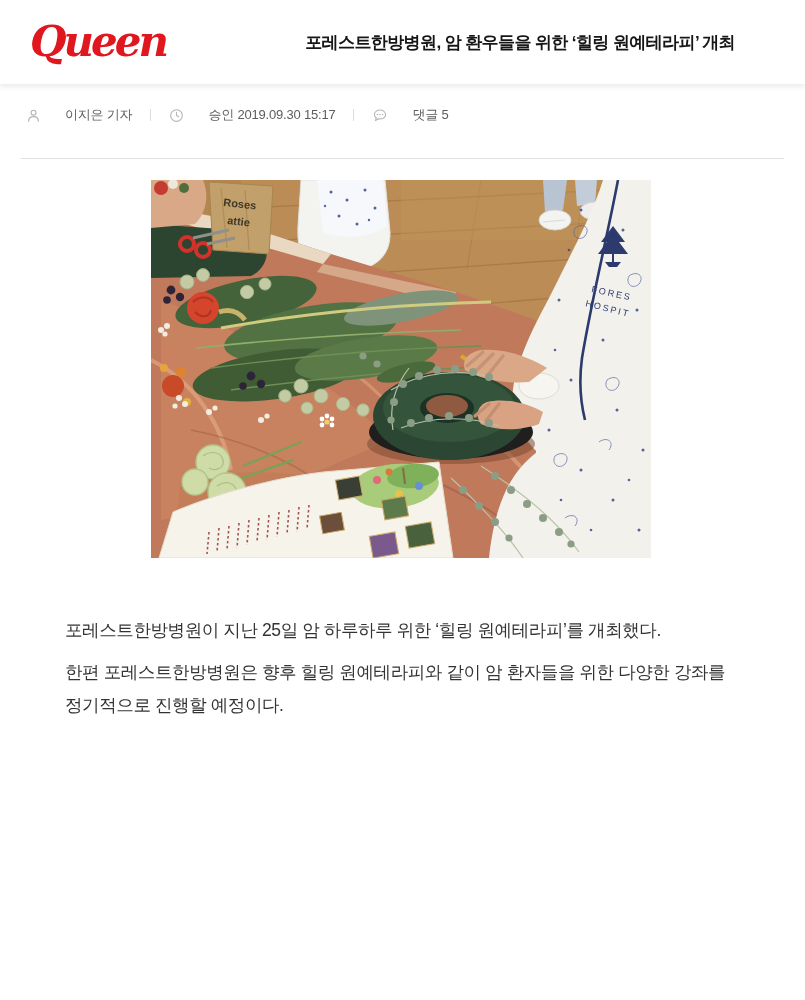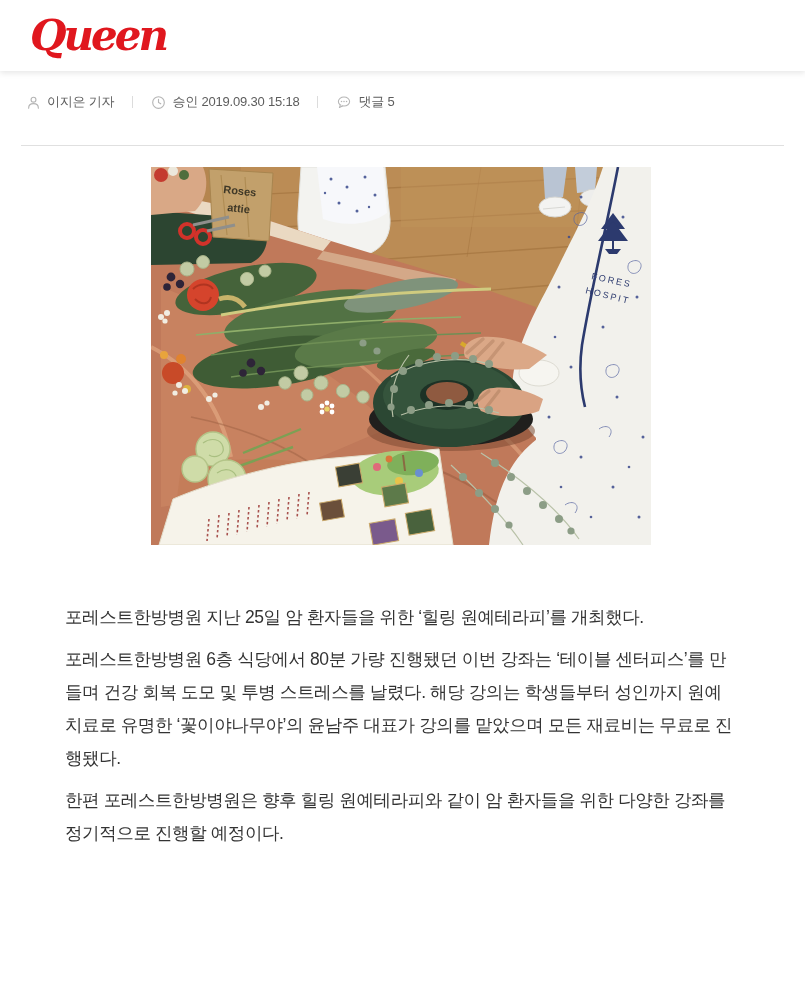--- a/index.html
+++ b/index.html
@@ -3,79 +3,80 @@
 <meta charset="utf-8">
 <style>
   * { box-sizing: border-box; margin: 0; padding: 0; }
   html,body { background:#fff; }
   body {
     width: 805px; min-height: 1000px; margin: 0 auto; position: relative;
     font-family: "Liberation Sans", sans-serif; color:#333;
   }
   
   .site-header {
-    height: 71px; background:#fff; position: relative; z-index: 5;
+    height: 84px; background:#fff; position: relative; z-index: 5;
     box-shadow: 0 2px 6px rgba(0,0,0,.10);
     display:flex; align-items:center;
   }
   .logo {
     margin-left: 30px;
     font-family:"DejaVu Serif", serif; font-style: italic; font-weight: bold;
     font-size: 42px; line-height: 1; color:#e0171e; letter-spacing:-3px;
     cursor:pointer;
   }
   .header-title {
     position:absolute; right:70px; top:50%; transform:translateY(-50%);
     font-size:17px; font-weight:bold; color:#161616; letter-spacing:-0.6px;
     white-space:nowrap;
   }
   
   .byline {
     margin: 20px 0 0 26px; height:22px;
     display:flex; align-items:center; gap:10px;
     font-size:13px; color:#5d5d5d; letter-spacing:-0.2px;
   }
-  .byline .meta { display:flex; align-items:center; gap:6px; }
+  .byline .meta { display:flex; align-items:center; gap:24px; }
   .byline .sep { width:1px; height:12px; background:#dcdcdc; margin:0 8px; }
   .byline svg { display:block; }
   
   .divider { margin: 32px 21px 0 21px; border:0; border-top:1px solid #e0e0e0; height:0; }
   
   .photo-wrap { margin: 21px 0 0 151px; width:500px; height:378px; overflow:hidden; }
   .photo-wrap svg { display:block; }
   
   .article-body {
     margin: 56px 65px 0 65px; width:675px;
     font-size:17.5px; line-height:33px; color:#333; letter-spacing:-0.4px;
     word-break: break-all;
   }
   .article-body p { margin:0 0 9px 0; }
 </style>
 </head>
 <body>
 
 <header class="site-header">
   <div class="logo">Queen</div>
+  <div class="header-title">포레스트한방병원, 암 환우들을 위한 ‘힐링 원예테라피’ 개최</div>
 </header>
 
 <div class="byline">
   <span class="meta">
     <svg width="15" height="15" viewBox="0 0 16 16">
       <circle cx="8" cy="5" r="2.6" fill="none" stroke="#b5b5b5" stroke-width="1.2"></circle>
       <path d="M2.8 14 C2.8 10.8 5 9.2 8 9.2 C11 9.2 13.2 10.8 13.2 14" fill="none" stroke="#b5b5b5" stroke-width="1.2" stroke-linecap="round"></path>
     </svg>
     <span>이지은 기자</span>
   </span>
   <span class="sep"></span>
   <span class="meta">
     <svg width="15" height="15" viewBox="0 0 16 16">
       <circle cx="8" cy="8" r="6.2" fill="none" stroke="#b5b5b5" stroke-width="1.2"></circle>
       <path d="M8 4.6 L8 8 L10.4 9.4" fill="none" stroke="#b5b5b5" stroke-width="1.2" stroke-linecap="round"></path>
     </svg>
-    <span>승인 2019.09.30 15:18</span>
+    <span>승인 2019.09.30 15:17</span>
   </span>
   <span class="sep"></span>
   <span class="meta">
     <svg width="16" height="15" viewBox="0 0 17 16">
       <ellipse cx="8.5" cy="7" rx="6" ry="4.8" fill="none" stroke="#b5b5b5" stroke-width="1.1"></ellipse>
       <path d="M4.6 10.6 L3.6 13.4 L7.4 11.5" fill="#fff" stroke="#b5b5b5" stroke-width="1.1" stroke-linejoin="round"></path>
       <circle cx="5.8" cy="7" r="0.8" fill="#b5b5b5"></circle>
       <circle cx="8.5" cy="7" r="0.8" fill="#b5b5b5"></circle>
       <circle cx="11.2" cy="7" r="0.8" fill="#b5b5b5"></circle>
     </svg>
@@ -369,16 +370,15 @@
           <path d="M128 332 L126 357"></path>
           <path d="M138 330 L136 354"></path>
       <path d="M148 327 L146 352"></path>
           <path d="M158 325 L156 349"></path>
     </g>
   </g>
 </svg>
 </div>
 
 <div class="article-body">
-  <p>포레스트한방병원 지난 25일 암 환자들을 위한 ‘힐링 원예테라피’를 개최했다.</p>
-  <p>포레스트한방병원 6층 식당에서 80분 가량 진행됐던 이번 강좌는 ‘테이블 센터피스’를 만들며 건강 회복 도모 및 투병 스트레스를 날렸다. 해당 강의는 학생들부터 성인까지 원예 치료로 유명한 ‘꽃이야나무야’의 윤남주 대표가 강의를 맡았으며 모든 재료비는 무료로 진행됐다.</p>
+  <p>포레스트한방병원이 지난 25일 암 하루하루 위한 ‘힐링 원예테라피’를 개최했다.</p>
   <p>한편 포레스트한방병원은 향후 힐링 원예테라피와 같이 암 환자들을 위한 다양한 강좌를 정기적으로 진행할 예정이다.</p>
 </div>
 
 </body></html>

